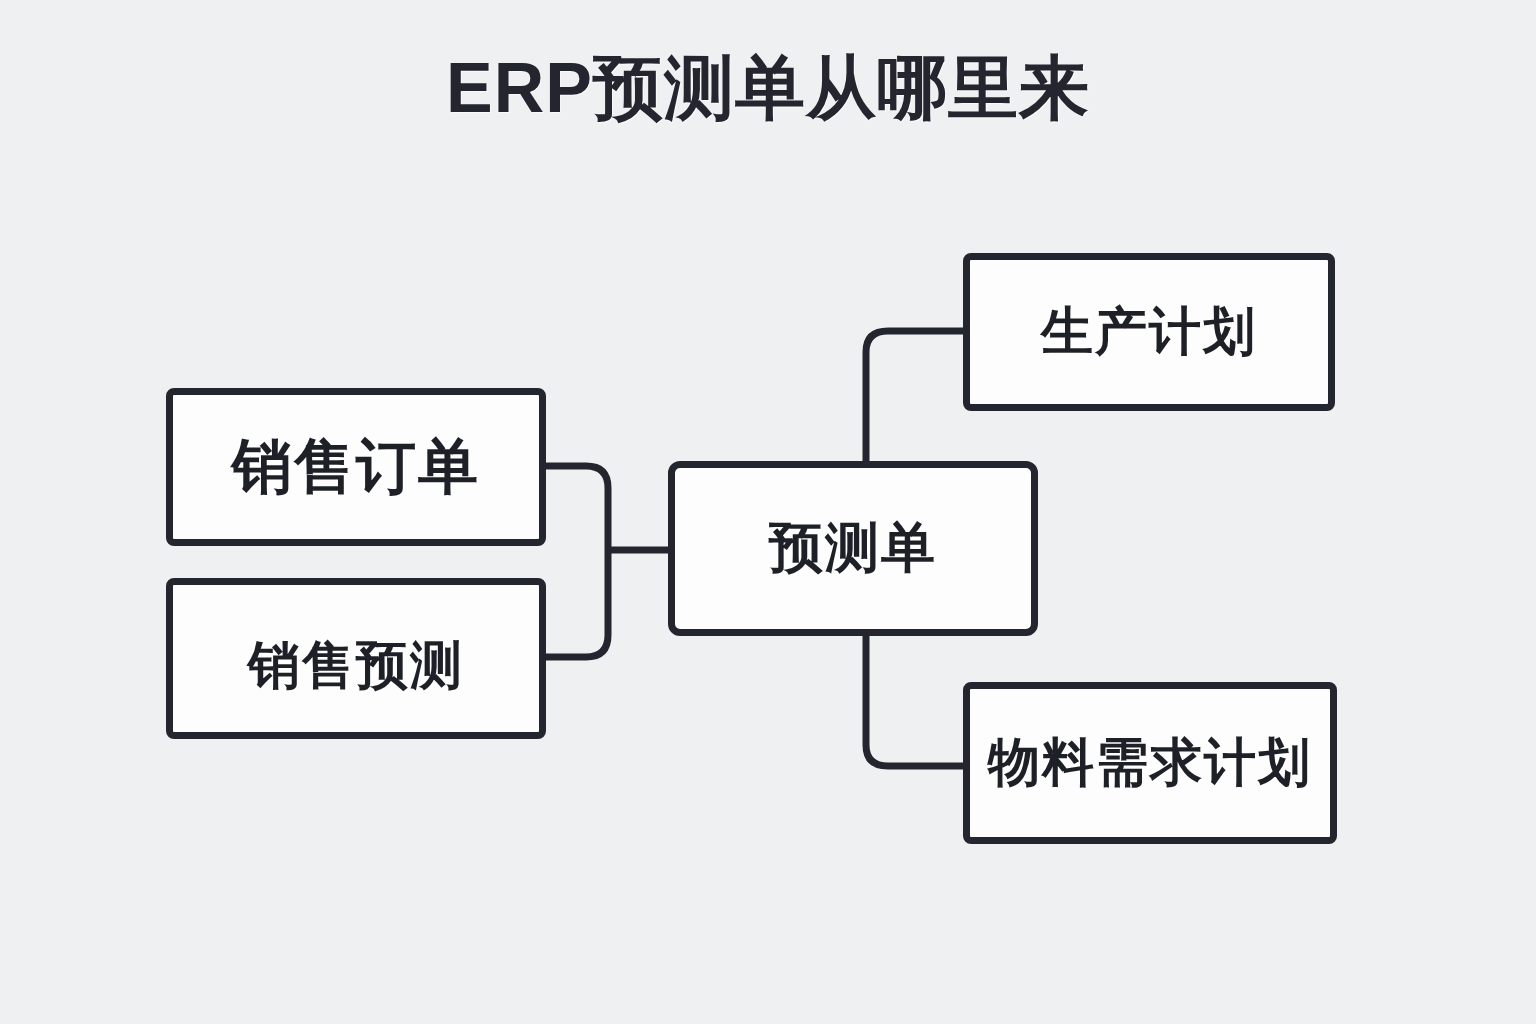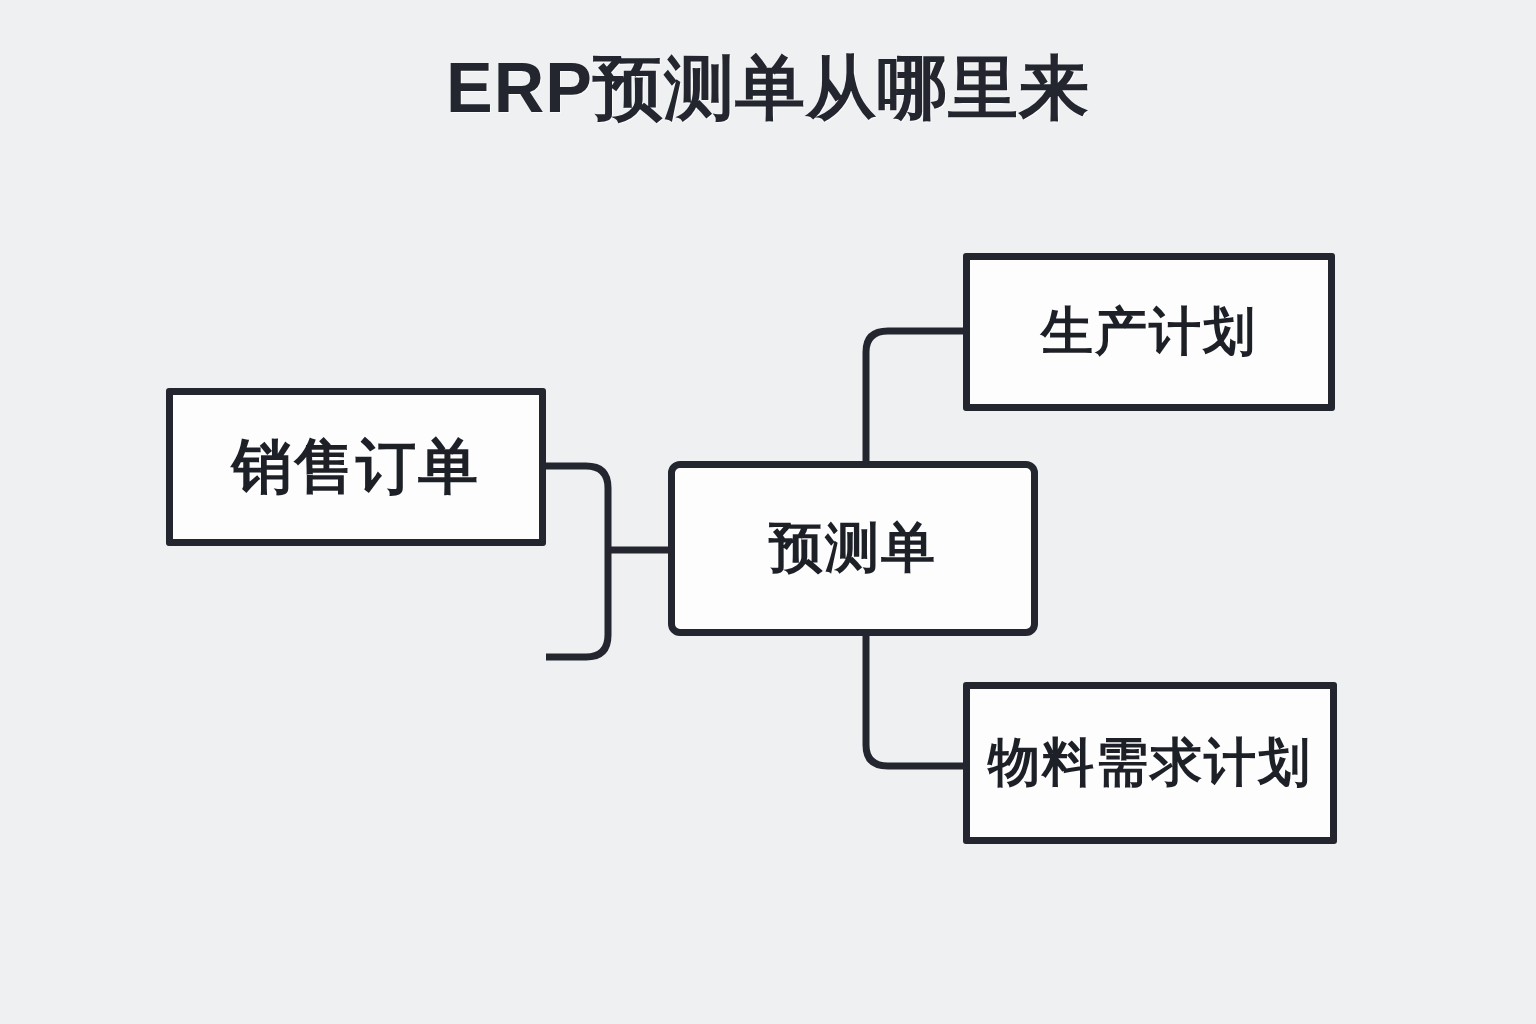--- a/index.html
+++ b/index.html
@@ -39,21 +39,21 @@
     left: 0;
     top: 0;
     width: 1536px;
     height: 1024px;
   }
   .node {
     position: absolute;
     box-sizing: border-box;
     background: #fdfdfd;
     border: 7px solid #23262e;
-    border-radius: 3px;
+    border-radius: 8px;
     display: flex;
     align-items: center;
     justify-content: center;
     color: #1d2026;
     font-weight: 700;
     letter-spacing: 2px;
     text-shadow: 1px 1px 0 rgba(255,255,255,0.5);
   }
   #node-sales-order {
     left: 166px;  top: 388px;  width: 380px;  height: 158px;
@@ -105,20 +105,23 @@
       <path d="M 866 636 L 866 666"></path>
 
       <path d="M 866 666 L 866 745 Q 866 766 888 766 L 965 766"></path>
     </g>
   </svg>
 
   <div class="node" id="node-sales-order">
     <span>销售订单</span>
   </div>
 
+  <div class="node" id="node-sales-forecast">
+    <span>销售预测</span>
+  </div>
 
   <div class="node" id="node-forecast-order">
     <span>预测单</span>
   </div>
 
   <div class="node" id="node-production-plan">
     <span>生产计划</span>
   </div>
 
   <div class="node" id="node-mrp">

